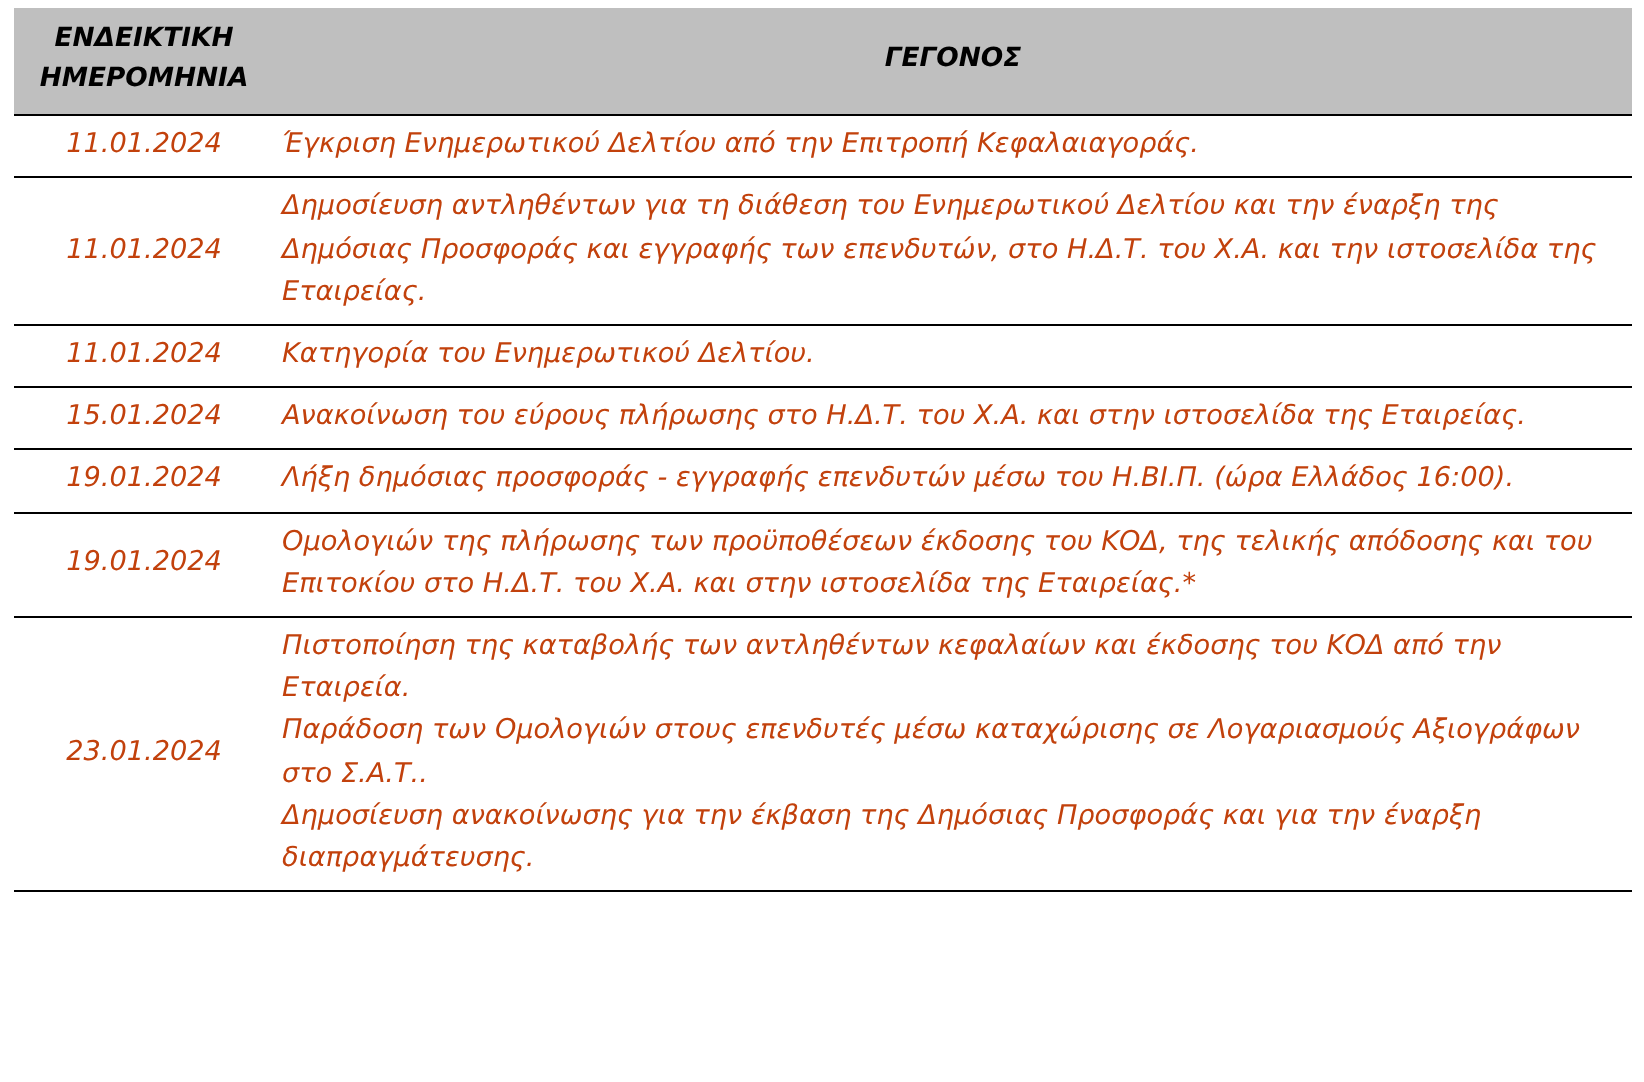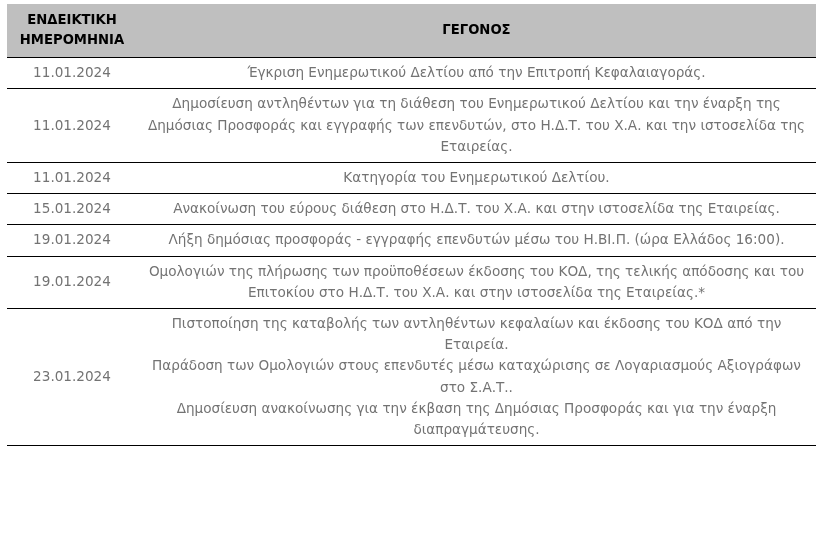--- a/index.html
+++ b/index.html
@@ -19,20 +19,21 @@
     height: 541px;
     background: #ffffff;
   }
   table.schedule {
     position: absolute;
     left: 7px;
     top: 4px;
     width: 809px;
     border-collapse: collapse;
     table-layout: fixed;
+    font-style: italic;
   }
   table.schedule col.c-date { width: 130px; }
   table.schedule col.c-event { width: 679px; }
 
   table.schedule thead th {
     background: #bfbfbf;
     border: none;
     border-bottom: 1.6px solid #000000;
     font-weight: bold;
     font-size: 13.2px;
@@ -44,37 +45,37 @@
   th.th-date {
     text-align: center;
   }
   th.th-event {
     text-align: center;
   }
 
   table.schedule tbody td {
     border-top: 1.4px solid #000000;
     font-size: 13.6px;
-    color: #737373;
+    color: #c2410c;
     line-height: 1.56;
     padding: 4px 4px 5px 4px;
     vertical-align: middle;
   }
   table.schedule tbody tr:first-child td {
     border-top: none;
   }
   table.schedule tbody tr:last-child td {
     border-bottom: 1.4px solid #000000;
   }
   td.td-date {
     text-align: center;
     white-space: nowrap;
   }
   td.td-event {
-    text-align: center;
+    text-align: left;
     padding-left: 10px;
     padding-right: 18px;
   }
   td.td-event .line {
     display: block;
   }
 </style>
 </head>
 <body>
 
@@ -101,21 +102,21 @@
       <tr>
         <td class="td-date">11.01.2024</td>
         <td class="td-event">Δημοσίευση αντληθέντων για τη διάθεση του Ενημερωτικού Δελτίου και την έναρξη της Δημόσιας Προσφοράς και εγγραφής των επενδυτών, στο Η.Δ.Τ. του Χ.Α. και την ιστοσελίδα της Εταιρείας.</td>
       </tr>
       <tr>
         <td class="td-date">11.01.2024</td>
         <td class="td-event">Κατηγορία του Ενημερωτικού Δελτίου.</td>
       </tr>
       <tr>
         <td class="td-date">15.01.2024</td>
-        <td class="td-event">Ανακοίνωση του εύρους διάθεση στο Η.Δ.Τ. του Χ.Α. και στην ιστοσελίδα της Εταιρείας.</td>
+        <td class="td-event">Ανακοίνωση του εύρους πλήρωσης στο Η.Δ.Τ. του Χ.Α. και στην ιστοσελίδα της Εταιρείας.</td>
       </tr>
       <tr>
         <td class="td-date">19.01.2024</td>
         <td class="td-event">Λήξη δημόσιας προσφοράς - εγγραφής επενδυτών μέσω του Η.ΒΙ.Π. (ώρα Ελλάδος 16:00).</td>
       </tr>
       <tr>
         <td class="td-date">19.01.2024</td>
         <td class="td-event">Ομολογιών της πλήρωσης των προϋποθέσεων έκδοσης του ΚΟΔ, της τελικής απόδοσης και του Επιτοκίου στο Η.Δ.Τ. του Χ.Α. και στην ιστοσελίδα της Εταιρείας.*</td>
       </tr>
       <tr>

